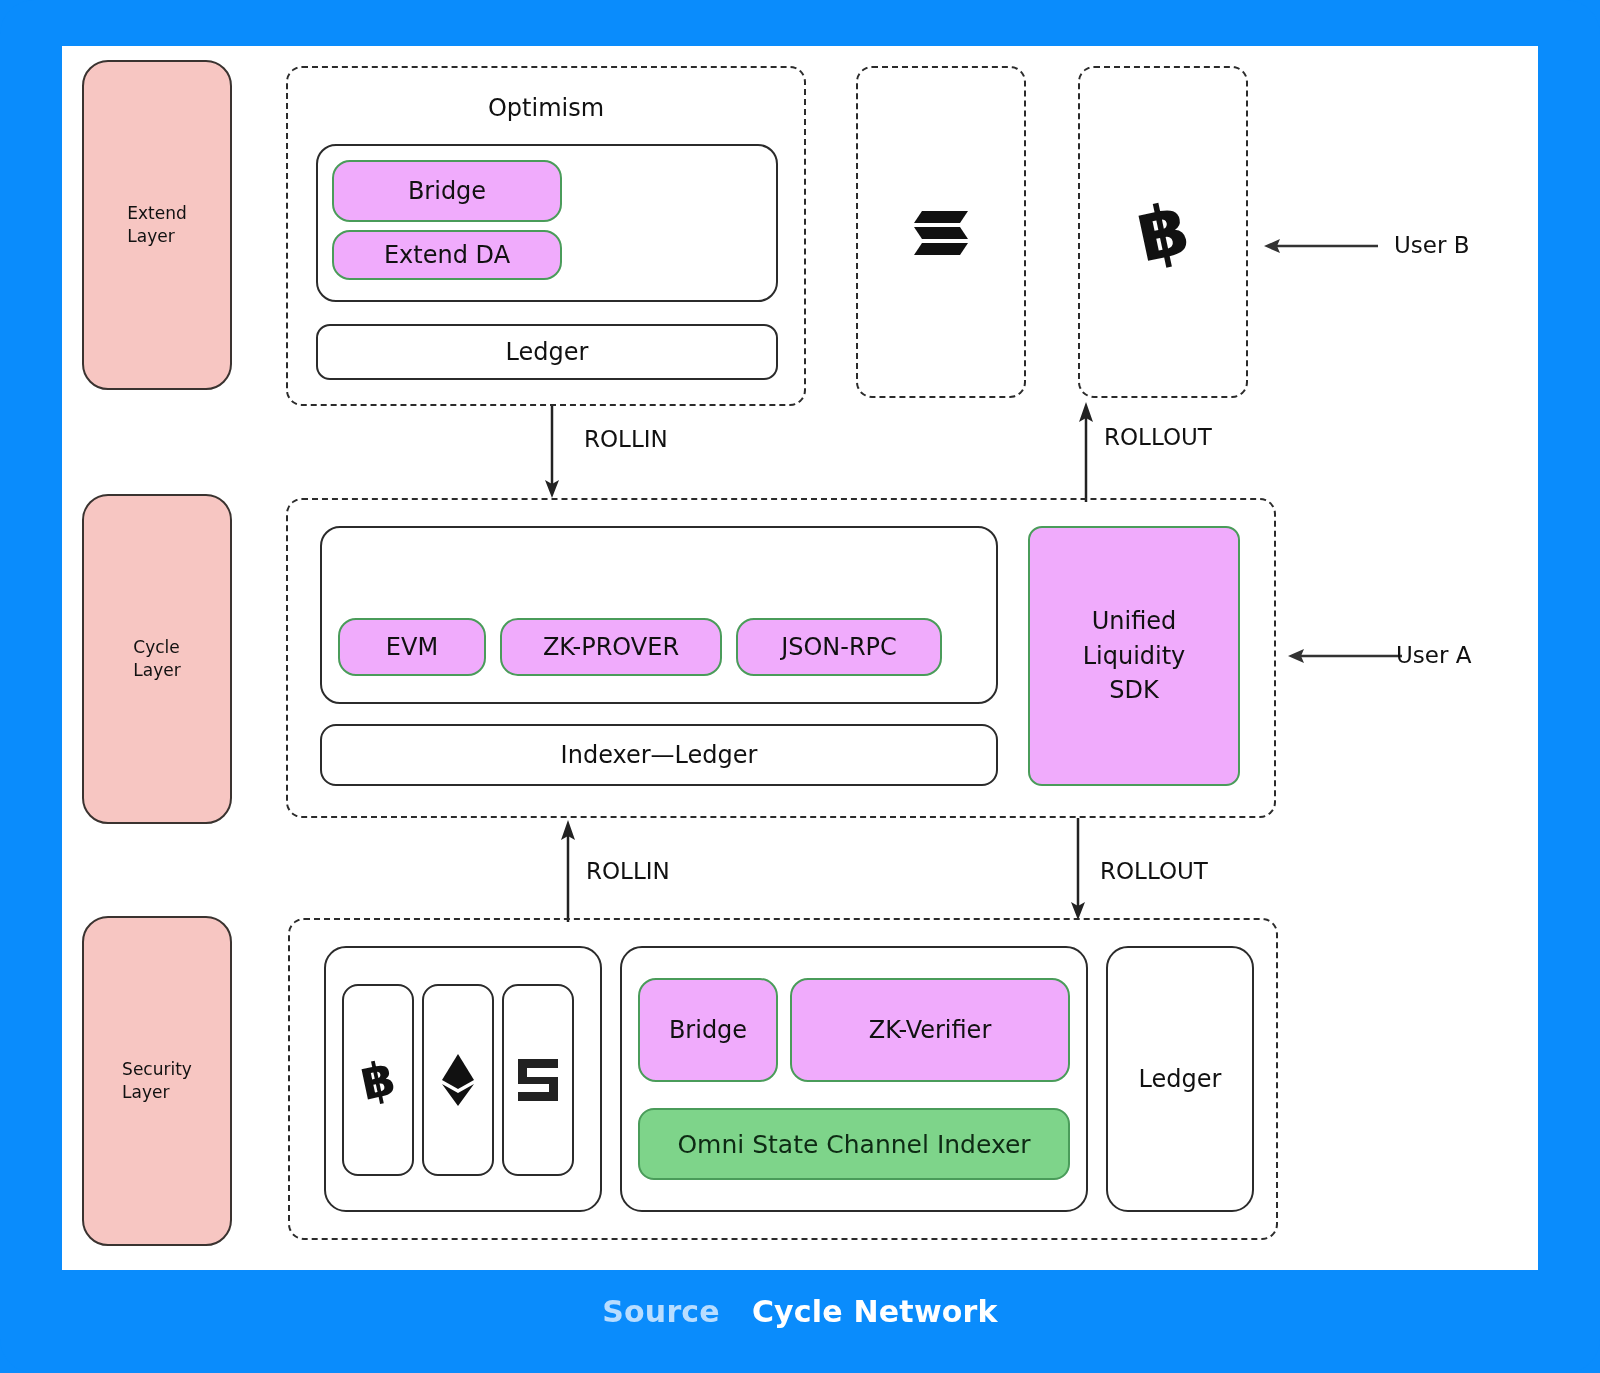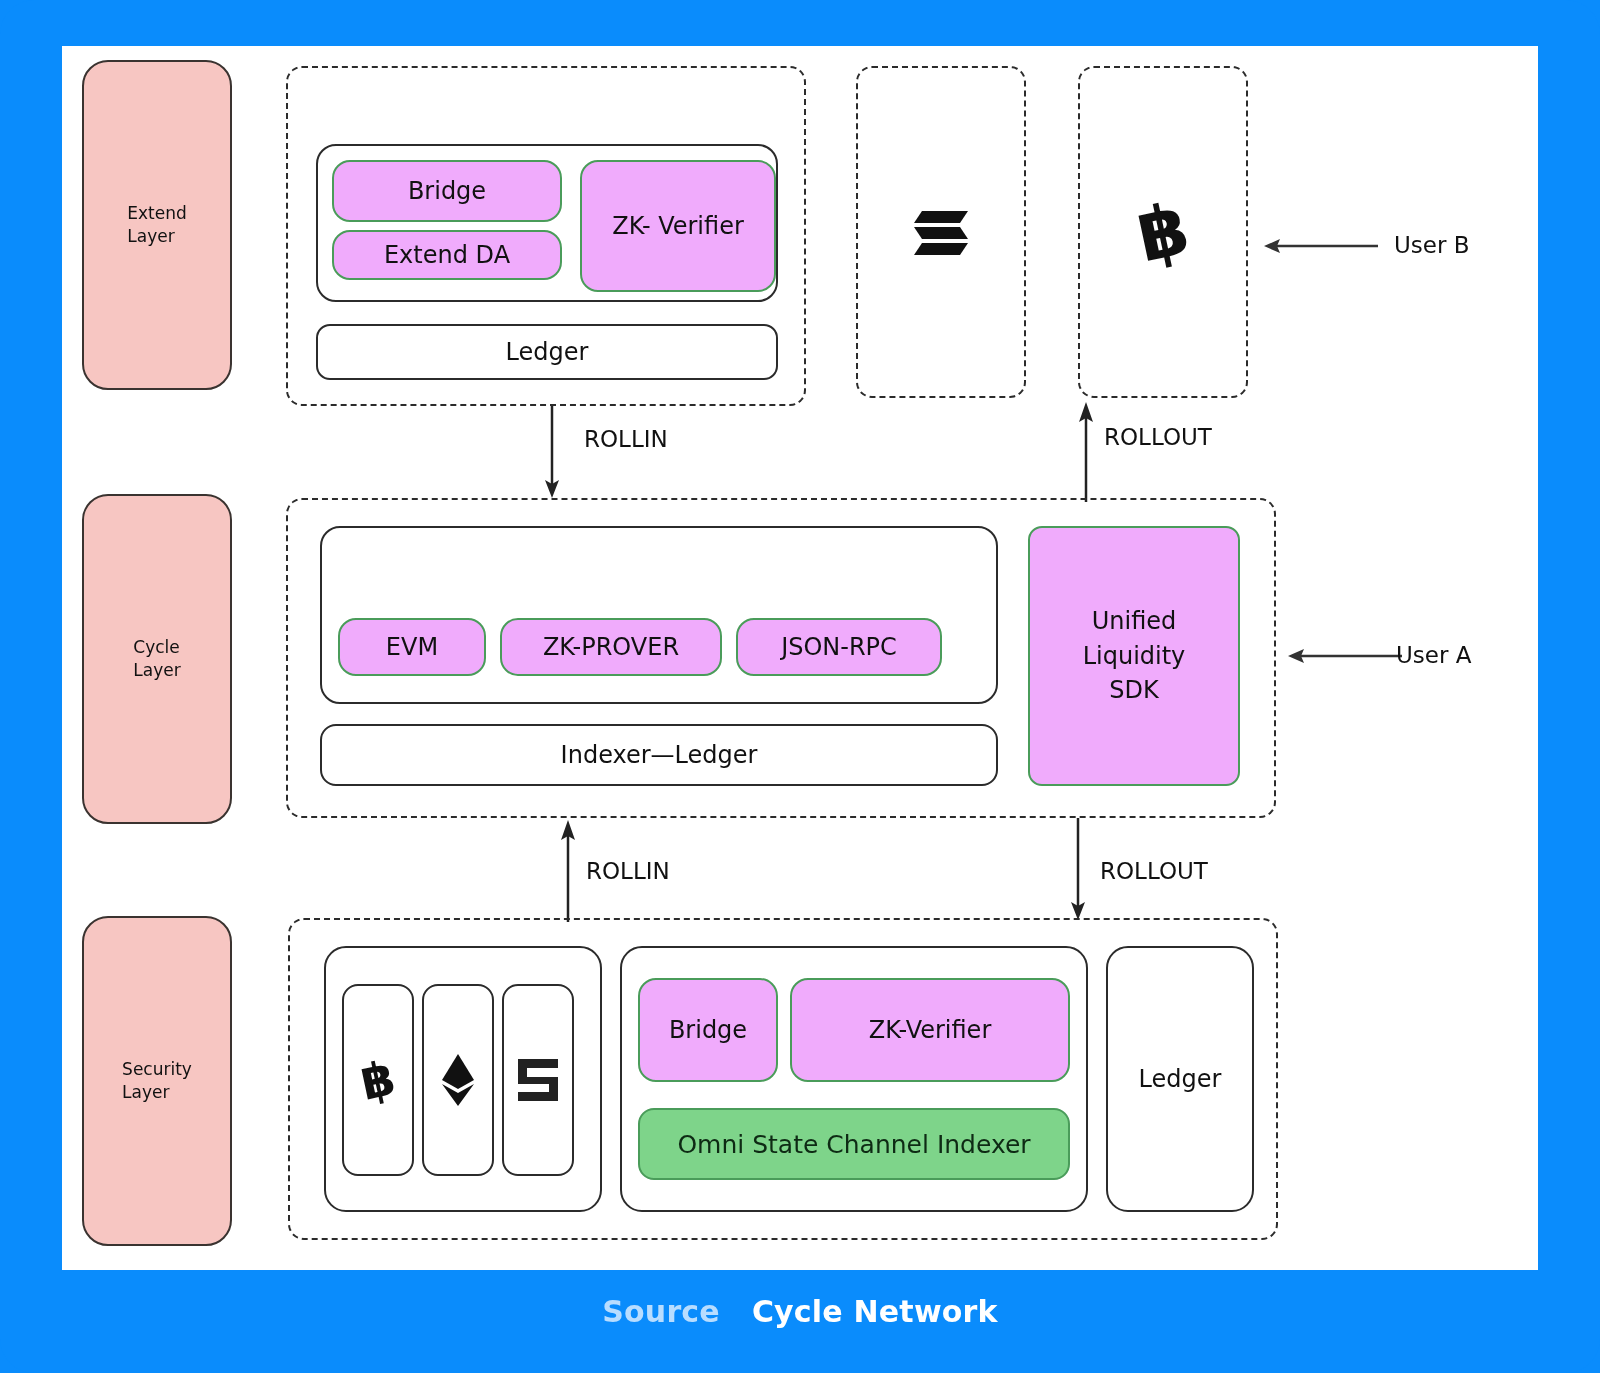--- a/index.html
+++ b/index.html
@@ -73,34 +73,32 @@
       <span style="white-space:pre-line;">Cycle
 Layer</span>
     </div>
 
     <div class="abs pink" style="left:20px;top:870px;width:150px;height:330px;">
       <span style="white-space:pre-line;">Security
 Layer</span>
     </div>
 
     <div class="abs dashed" style="left:224px;top:20px;width:520px;height:340px;">
+      <div class="container-label" style="top:26px;">Optimism</div>
 
       <div class="abs solid" style="left:28px;top:76px;width:462px;height:158px;border-radius:20px;"></div>
 
       <div class="abs greenline" style="left:44px;top:92px;width:230px;height:62px;">
         <span>Bridge</span>
       </div>
 
       <div class="abs greenline" style="left:44px;top:162px;width:230px;height:50px;">
         <span>Extend DA</span>
       </div>
 
-      <div class="abs greenline" style="left:292px;top:92px;width:196px;height:132px;">
-        <span>ZK- Verifier</span>
-      </div>
 
       <div class="abs solid" style="left:28px;top:256px;width:462px;height:56px;border-radius:14px;">
         <span>Ledger</span>
       </div>
     </div>
 
     <div class="abs dashed" style="left:794px;top:20px;width:170px;height:332px;">
       <div class="icon" style="position:absolute;left:0;top:0;width:100%;height:100%;">
         <svg width="62" height="52" viewBox="0 0 62 52" aria-hidden="true">
           <path d="M12 5 L58 5 L50 17 L4 17 Z" fill="#111"></path>

